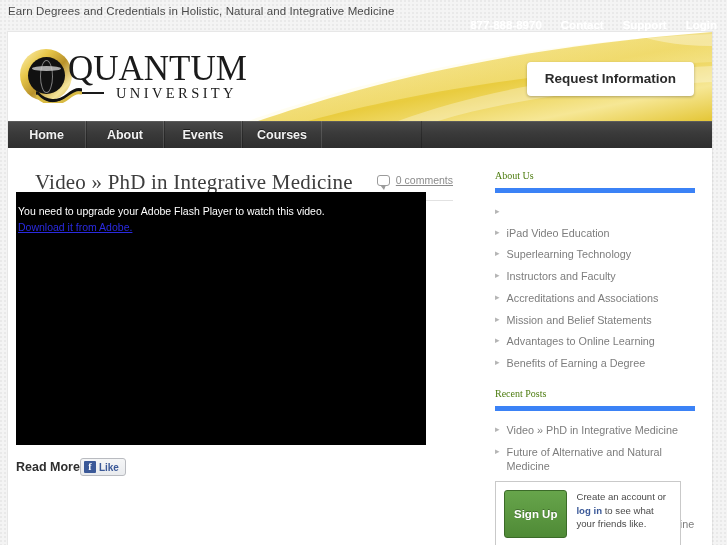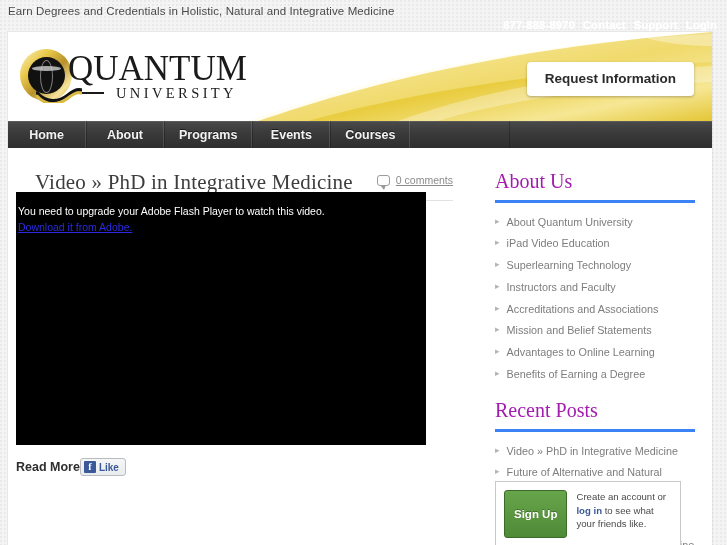--- a/index.html
+++ b/index.html
@@ -20,21 +20,21 @@
   .topbar {
     position: absolute; left: 0; top: 0; width: 727px; height: 32px;
   }
   .topbar-tagline {
     position: absolute; left: 8px; top: 5px;
     font-size: 11.5px; color: #4a4a4a; letter-spacing: .1px;
     white-space: nowrap;
   }
   .topbar-links {
     position: absolute; right: 10px; top: 19px;
-    display: flex; align-items: center; gap: 8px;
+    display: flex; align-items: center; gap: 19px;
   }
   .topbar-links span, .topbar-links a {
     font-size: 11.5px; color: #ffffff; text-decoration: none;
     font-weight: bold; text-shadow: 0 0 1px rgba(255,255,255,.6);
     white-space: nowrap;
   }
   .topbar-phone { font-weight: bold; }
 
   
   .shell {
@@ -207,22 +207,22 @@
     font-size: 10px; line-height: 12px; text-align: center; border-radius: 1px;
   }
   .fb-like-label { font-size: 10px; color: #3b5998; font-weight: bold; }
 
   
   .sidebar {
     width: 229px; padding: 22px 17px 0 12px; position: relative;
   }
   .side-heading {
     font-family: "Liberation Serif", serif;
-    font-size: 20px; color: #a21caf; font-weight: normal;
-    padding-bottom: 7px; border-bottom: 3px solid #3b82f6;
+    font-size: 10px; color: #4d7c0f; font-weight: normal;
+    padding-bottom: 7px; border-bottom: 5px solid #3b82f6;
     margin-bottom: 8px;
   }
   .side-list { list-style: none; }
   .side-list li {
     display: flex; align-items: flex-start; gap: 7px;
     font-size: 10.8px; color: #7d7d7d; line-height: 1.35;
     padding: 3.6px 0; cursor: pointer;
   }
   .side-list li .chev {
     color: #b4b4b4; font-size: 9px; line-height: 1.55; flex: 0 0 auto;
@@ -296,21 +296,20 @@
       <div class="logo-subline"></div>
       <div class="logo-sub">UNIVERSITY</div>
     </div>
 
     <div class="request-btn">Request Information</div>
   </div>
 
   <div class="nav">
     <div class="nav-item">Home</div>
     <div class="nav-item">About</div>
-    <div class="nav-item">Programs</div>
     <div class="nav-item">Events</div>
     <div class="nav-item">Courses</div>
     <div class="nav-item active">Community</div>
     <div class="nav-spacer"></div>
   </div>
 
   <div class="content">
 
     <div class="main-col">
       <h1 class="page-title">Video » PhD in Integrative Medicine</h1>
@@ -335,21 +334,20 @@
           <span class="fb-like-label">Like</span>
         </span>
       </div>
     </div>
 
     <div class="sidebar">
       <div class="side-heading">About Us</div>
       <ul class="side-list">
         <li>
             <span class="chev">▸</span>
-            <span>About Quantum University</span>
           </li>
         <li>
             <span class="chev">▸</span>
             <span>iPad Video Education</span>
           </li>
         <li>
             <span class="chev">▸</span>
             <span>Superlearning Technology</span>
           </li>
         <li>

